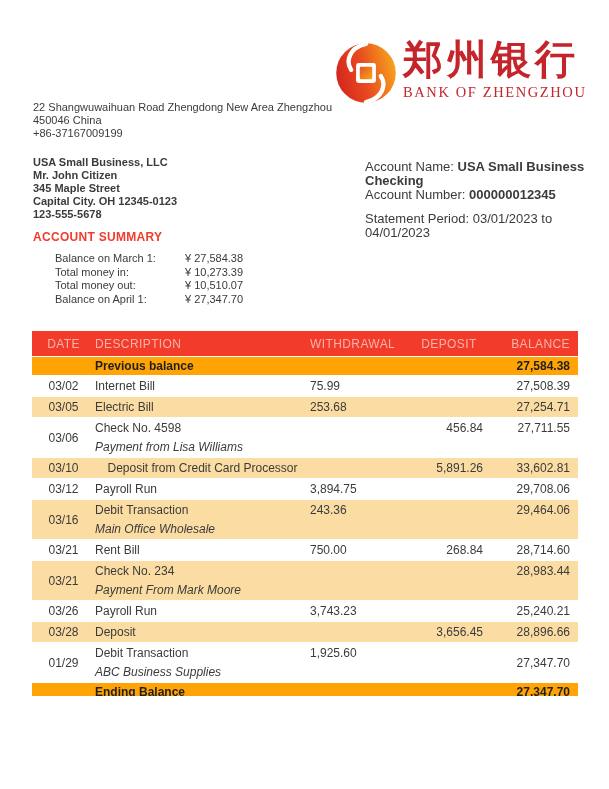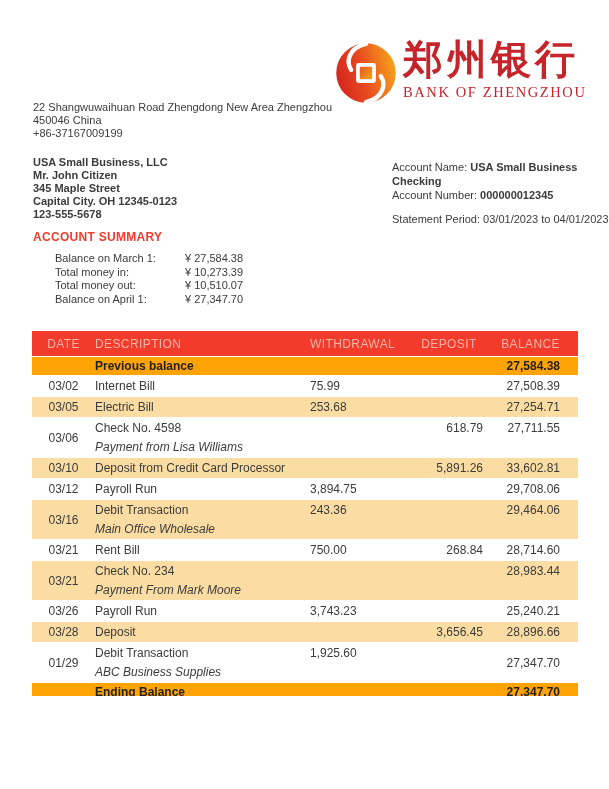--- a/index.html
+++ b/index.html
@@ -16,21 +16,21 @@
   .logo-block{position:absolute;left:335px;top:40px;width:250px;height:62px;}
   .logo-mark{position:absolute;left:0;top:2px;width:62px;height:62px;}
   .logo-cn{position:absolute;left:68px;top:-2px;width:180px;font-family:"Liberation Serif","DejaVu Serif",serif;
     font-size:40px;font-weight:bold;color:var(--logo-red);letter-spacing:4px;white-space:nowrap;line-height:44px;}
   .logo-en{position:absolute;left:68px;top:44px;font-family:"Liberation Serif","DejaVu Serif",serif;
     font-size:14.5px;color:var(--logo-red);letter-spacing:1.6px;white-space:nowrap;}
 
   
   .bank-address{position:absolute;left:33px;top:101px;font-size:11px;line-height:13px;}
   .customer-block{position:absolute;left:33px;top:156px;font-size:11px;line-height:13px;font-weight:bold;}
-  .account-block{position:absolute;left:392px;top:160px;font-size:11px;line-height:14px;}
+  .account-block{position:absolute;left:365px;top:160px;font-size:13px;line-height:14px;}
   .account-block .period{margin-top:10px;}
   .b{font-weight:bold;}
 
   
   .summary-title{position:absolute;left:33px;top:230px;font-size:12px;font-weight:bold;color:var(--header-red);letter-spacing:.3px;}
   .summary-list{position:absolute;left:33px;top:252px;font-size:11px;line-height:13.5px;}
   .summary-row{display:flex;}
   .summary-row .lbl{width:152px;padding-left:22px;}
   .summary-row .val{width:90px;}
 
@@ -41,21 +41,21 @@
   .row-summary{background:var(--row-orange);min-height:18px;color:var(--ink-dark);font-weight:bold;}
   .row-white{background:#fff;min-height:20px;}
   .row-tan{background:var(--row-tan);min-height:20px;}
   .row-double{align-items:flex-start;padding-top:3px;padding-bottom:3px;}
   .row-double .c-date{align-self:center;}
   .row-double:nth-last-child(2) .c-bal{align-self:center;}
   .c-date{width:63px;text-align:center;flex:none;}
   .c-desc{width:215px;flex:none;}
   .c-wd{width:105px;text-align:left;flex:none;}
   .c-dep{width:68px;text-align:right;flex:none;}
-  .c-bal{width:95px;text-align:right;padding-right:18px;flex:none;}
+  .c-bal{width:95px;text-align:right;padding-right:8px;flex:none;}
   .thead .c-dep{text-align:center;}
   .desc-line{line-height:14px;}
   .note-line{line-height:14px;margin-top:5px;font-style:italic;}
 
   
   .watermark{position:absolute;right:9px;top:731px;font-size:35px;font-weight:bold;color:var(--watermark-green);letter-spacing:0;white-space:nowrap;}
 </style>
 </head>
 <body>
 
@@ -160,27 +160,27 @@
           <span class="c-dep"></span>
           <span class="c-bal">27,254.71</span>
         </div>
         <div class="trow row-white row-double">
           <span class="c-date">03/06</span>
           <span class="c-desc">
             <span class="desc-line" style="display: block;">Check No. 4598</span>
             <span class="note-line" style="display: block;">Payment from Lisa Williams</span>
           </span>
           <span class="c-wd"></span>
-          <span class="c-dep">618.79</span>
+          <span class="c-dep">456.84</span>
           <span class="c-bal">27,711.55</span>
         </div>
         <div class="trow row-tan">
           <span class="c-date">03/10</span>
           <span class="c-desc">
-            <span class="desc-line" style="display: block;">Deposit from Credit Card Processor</span>
+            <span class="desc-line" style="display: block; text-align: center;">Deposit from Credit Card Processor</span>
           </span>
           <span class="c-wd"></span>
           <span class="c-dep">5,891.26</span>
           <span class="c-bal">33,602.81</span>
         </div>
         <div class="trow row-white">
           <span class="c-date">03/12</span>
           <span class="c-desc">
             <span class="desc-line" style="display: block;">Payroll Run</span>
           </span>

